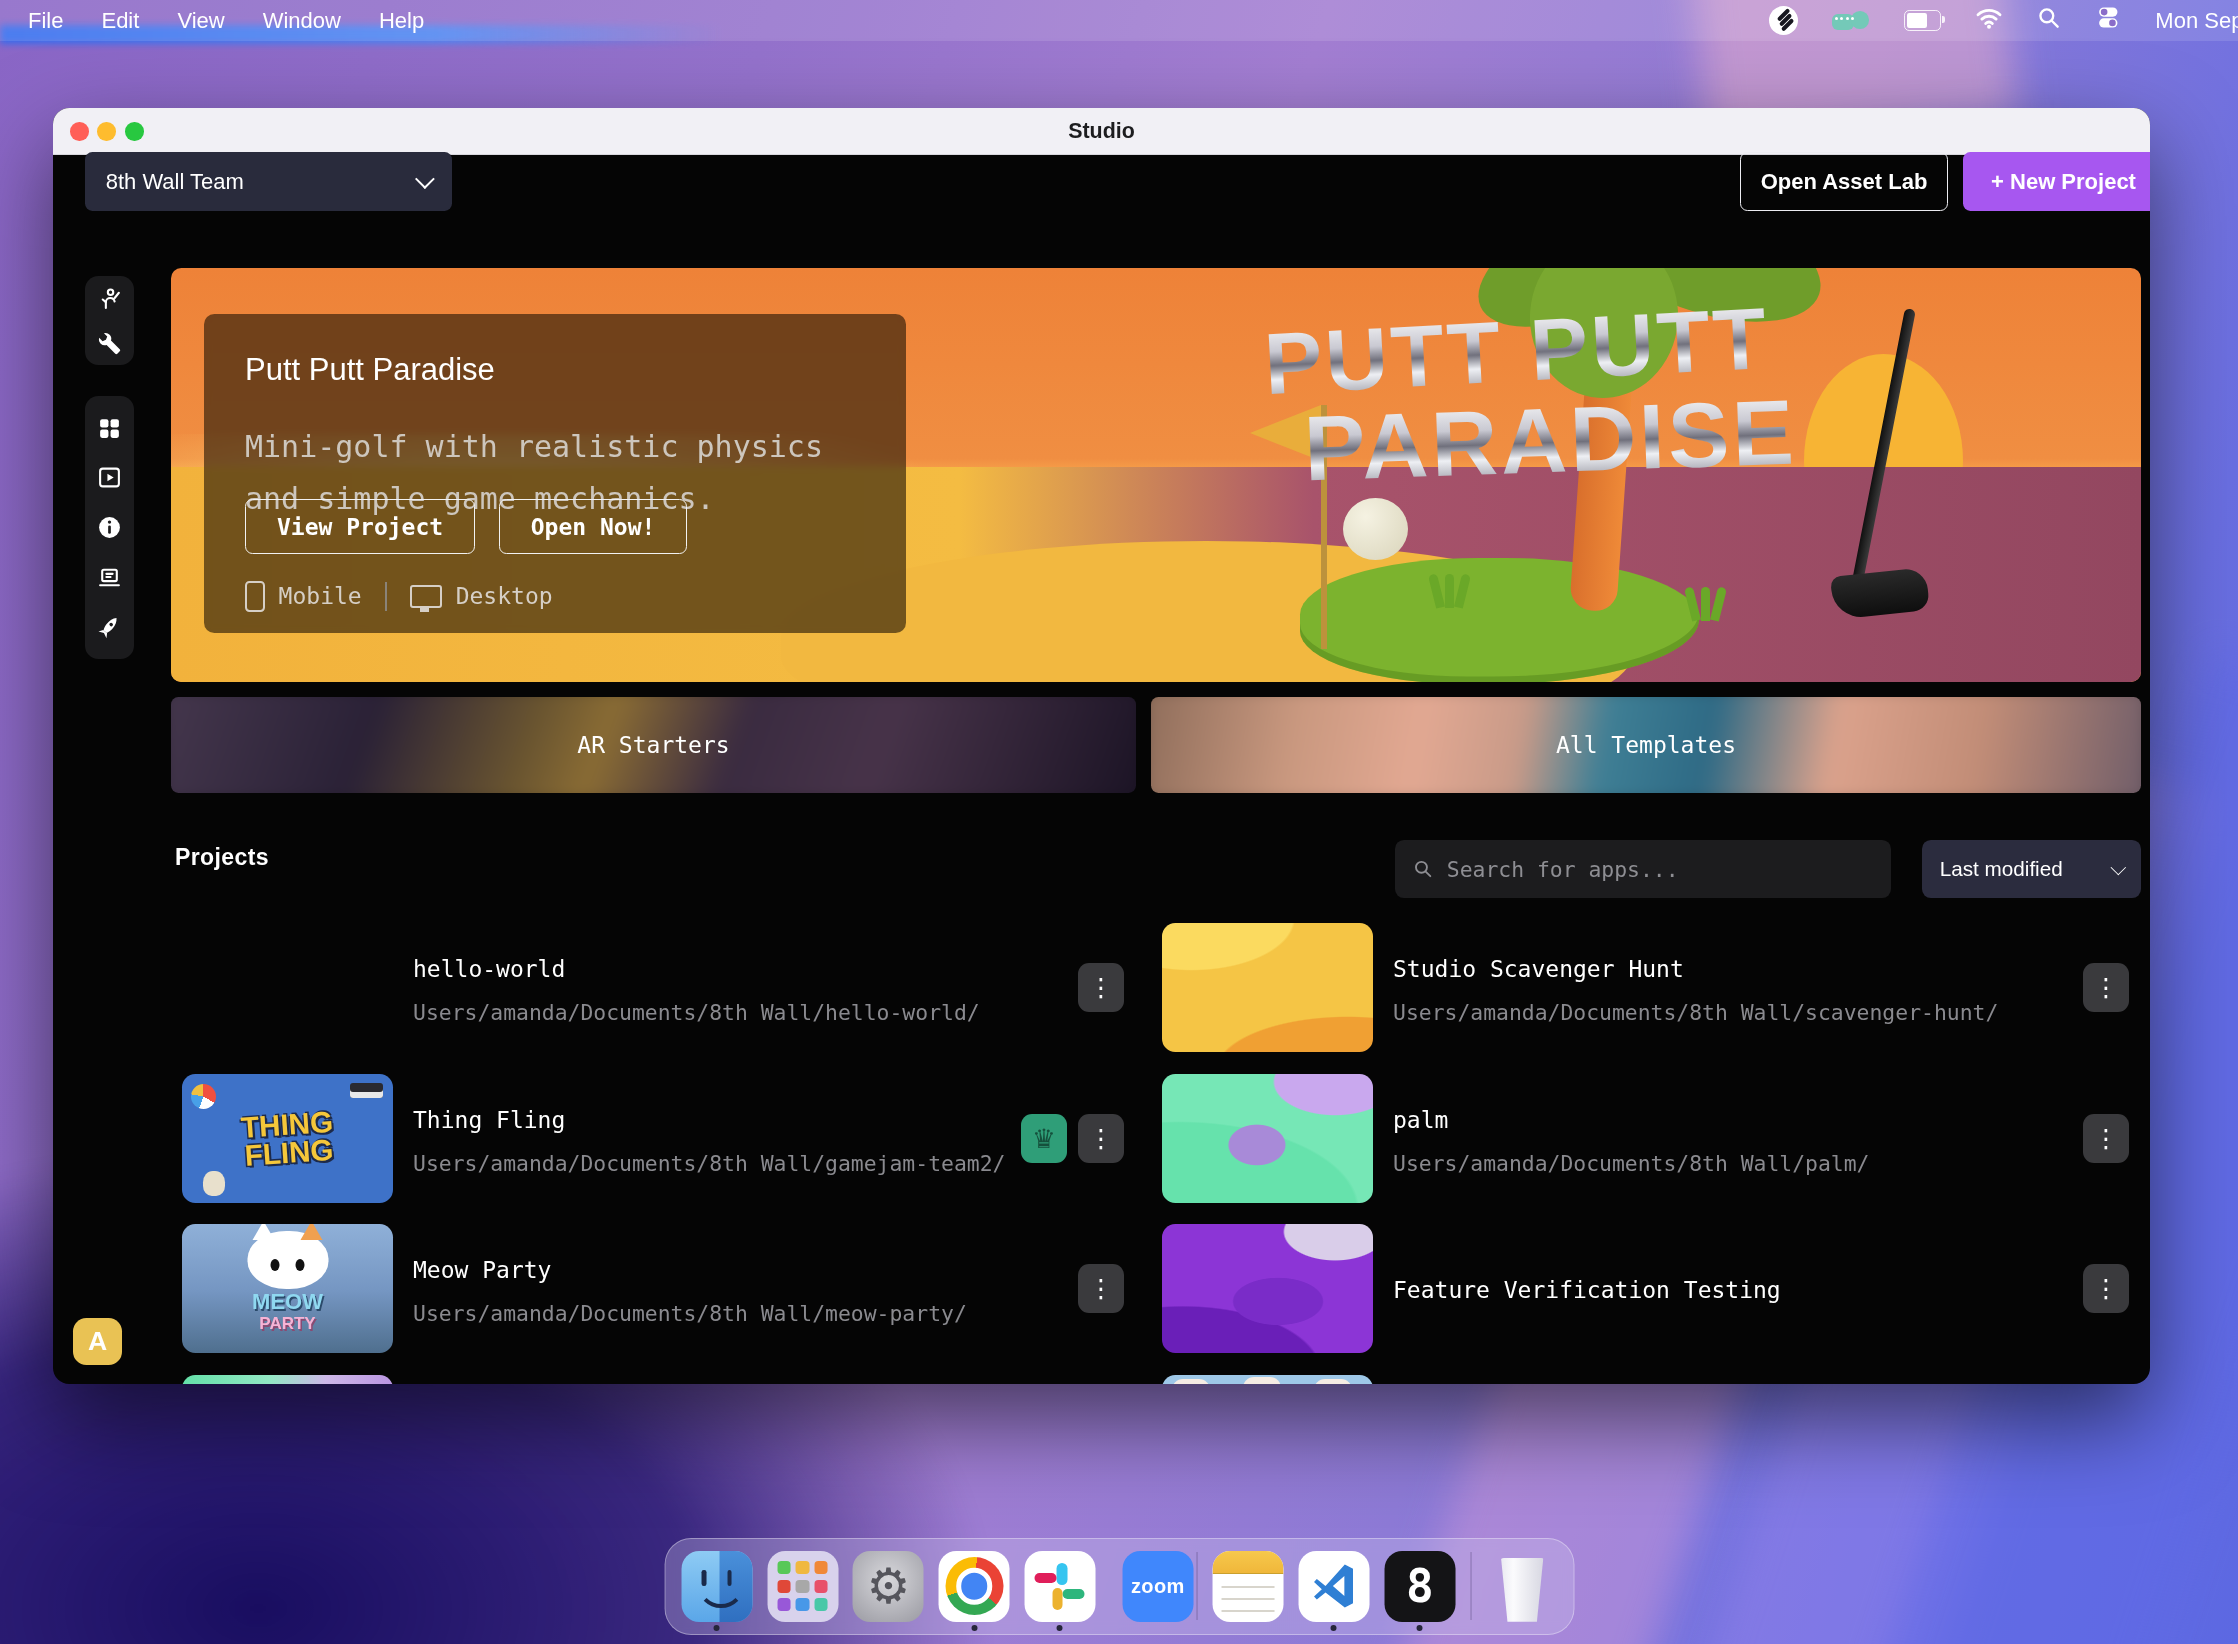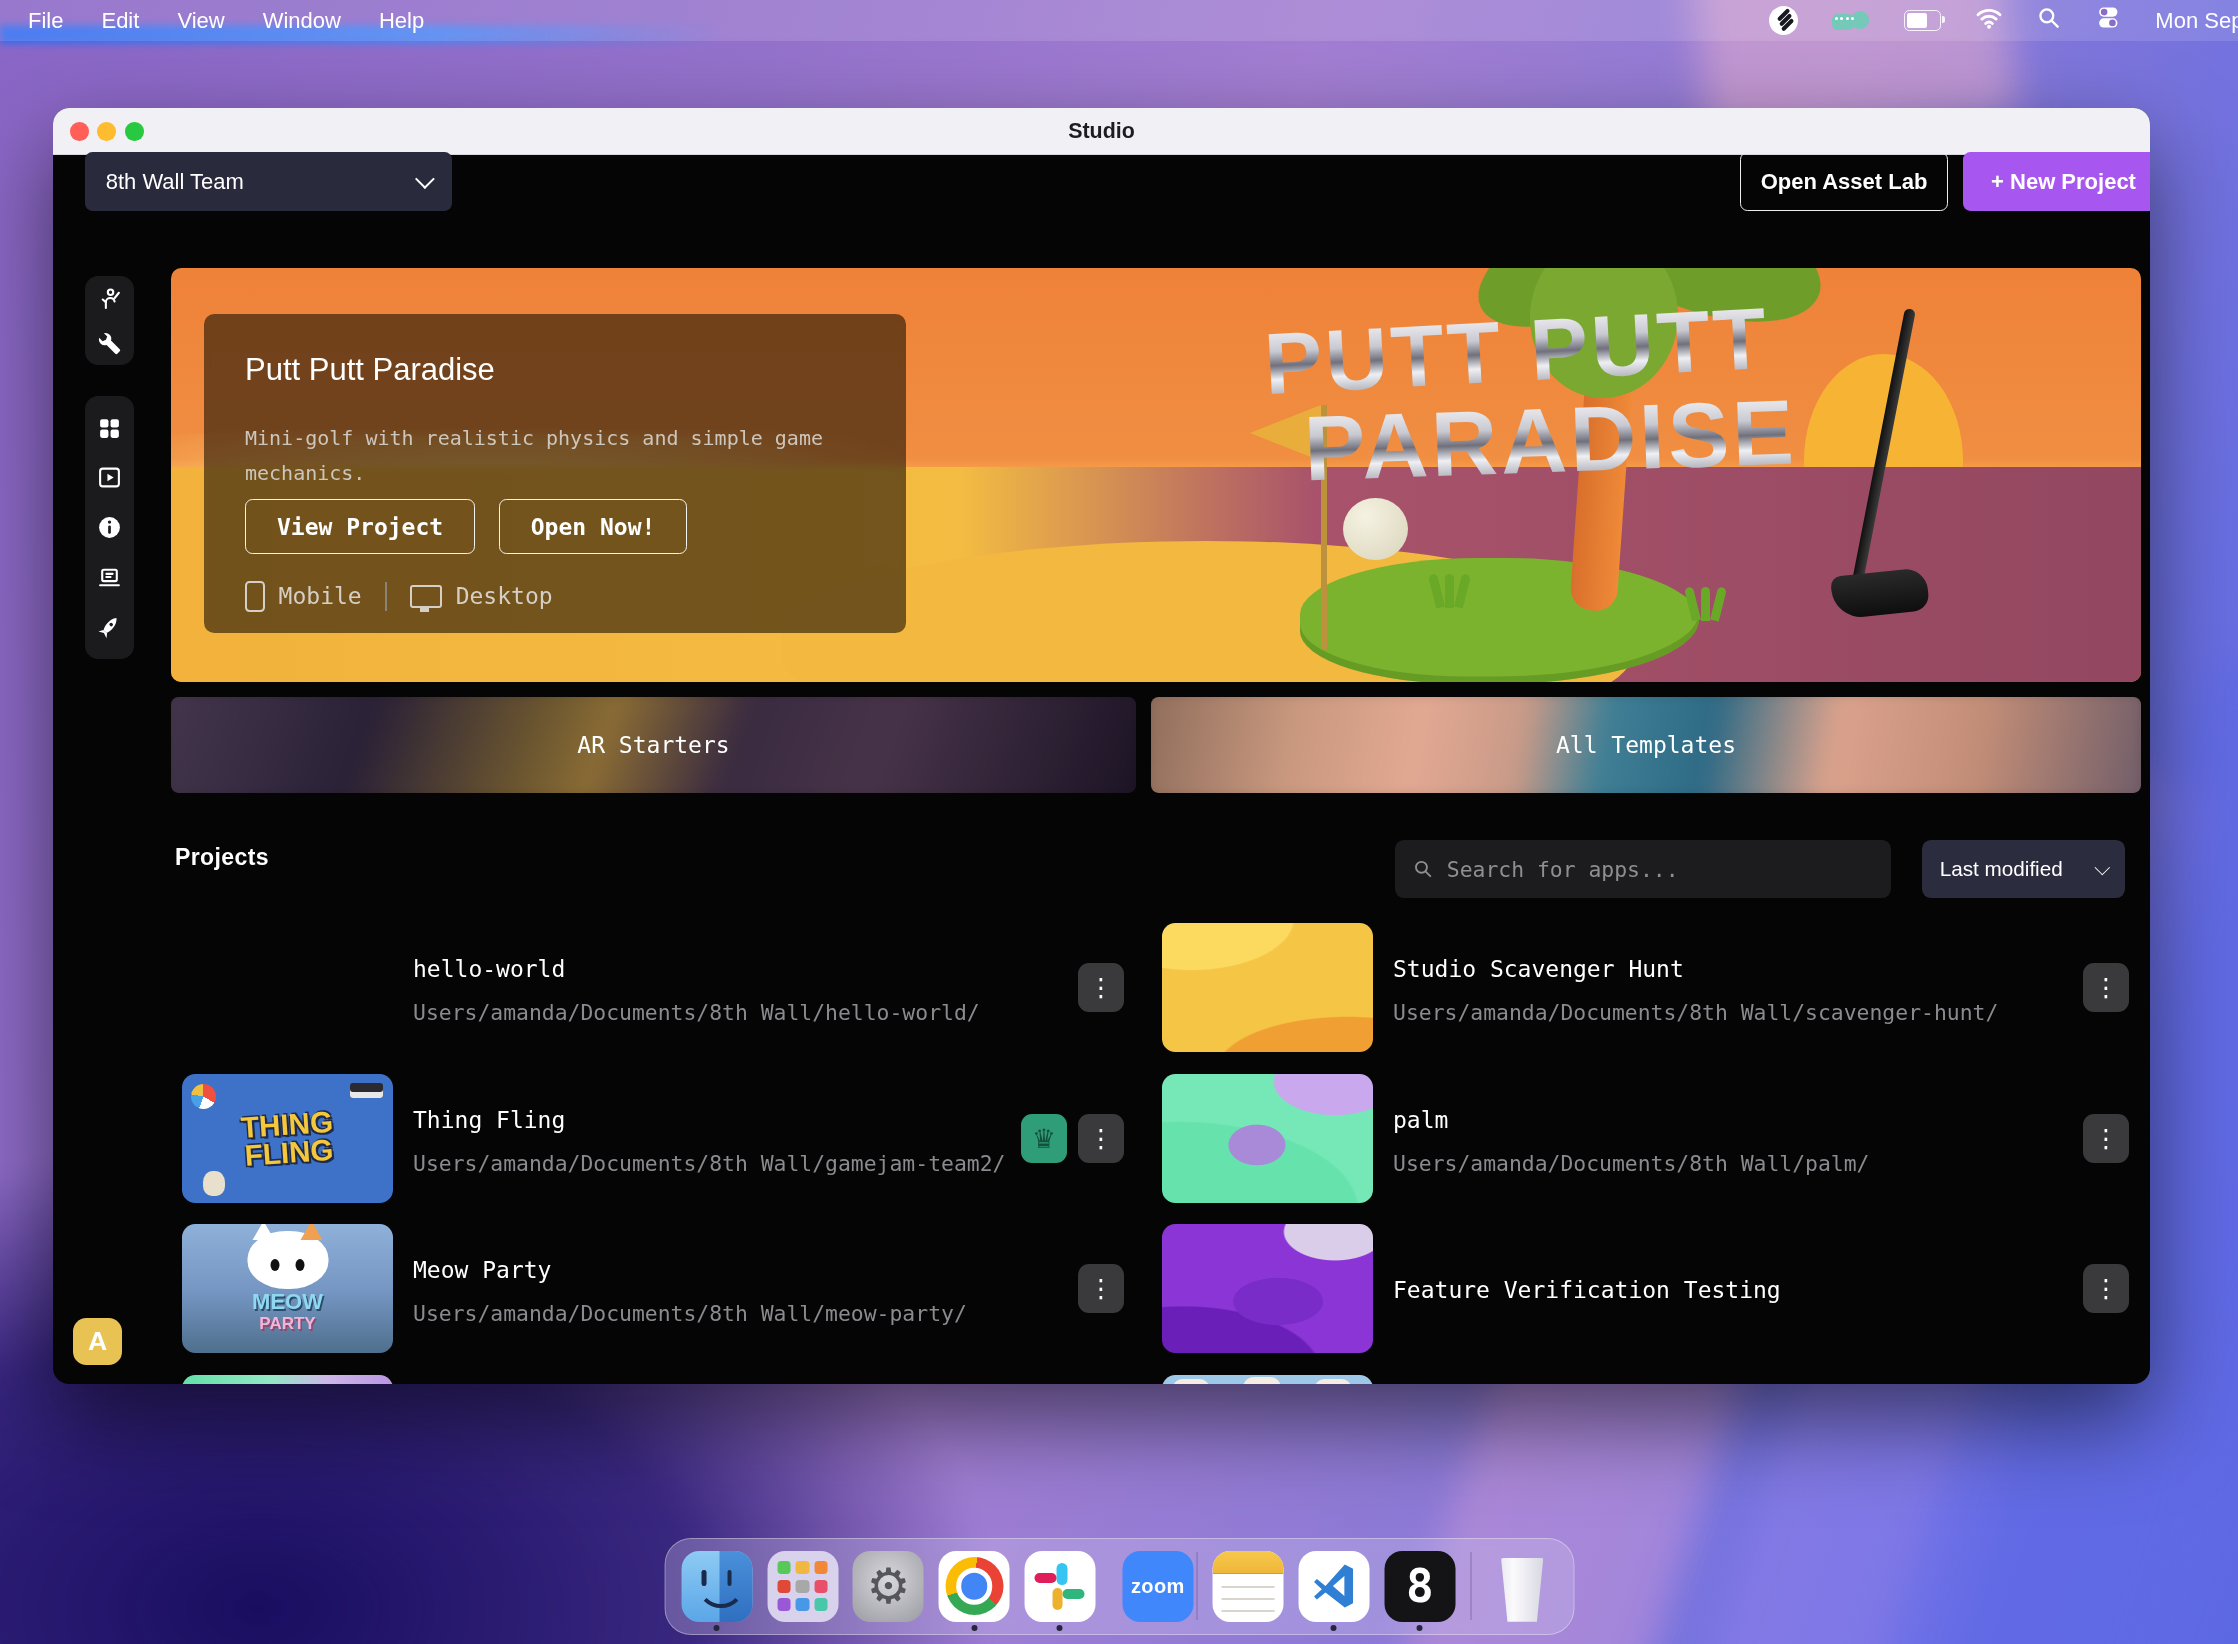--- a/index.html
+++ b/index.html
@@ -82,21 +82,21 @@
   .club-head{position:absolute;left:84.3%;top:73.5%;width:96px;height:43px;background:linear-gradient(180deg,#2a2a2a,#0e0e0e);border-radius:10.3px 22px 16.3px 29.6px;transform:rotate(-6deg);}
   .chrome-line{position:absolute;font-weight:800;letter-spacing:3px;
     background:linear-gradient(180deg,#fafafa 8%,#c9c9d2 38%,#70707c 52%,#eef0f4 66%,#8d8d98 92%);
     -webkit-background-clip:text;background-clip:text;color:transparent;
     text-shadow:none;transform:rotate(-3deg);}
   .cl1{left:55.5%;top:8%;font-size:87px;}
   .cl2{left:57.5%;top:29%;font-size:92px;transform:rotate(-2deg);}
   .hero-card{position:absolute;left:33px;top:46px;width:702px;height:319px;border-radius:10.3px;
     background:rgba(36,22,7,.62);backdrop-filter:blur(3.7px);color:#fff;padding:38px 41px;box-sizing:border-box;}
   .hc-title{font-size:31px;font-weight:500;}
-  .hc-desc{margin-top:32.5px;font-family:"DejaVu Sans Mono",monospace;font-size:20px;line-height:1.75;color:#cdc6bd;width:621px;}
+  .hc-desc{margin-top:32.5px;font-family:"DejaVu Sans Mono",monospace;font-size:30px;line-height:1.75;color:#cdc6bd;width:621px;}
   .hc-btns{position:absolute;left:41px;top:185px;display:flex;gap:23.6px;}
   .hc-btn{border:1.8px solid #f2f2f2;background:transparent;color:#fff;border-radius:7.4px;height:55px;padding:0 31px;
     font-family:"DejaVu Sans Mono",monospace;font-size:23px;font-weight:bold;display:flex;align-items:center;cursor:pointer;}
   .hc-plat{position:absolute;left:41px;top:267px;display:flex;align-items:center;gap:13.3px;
     font-family:"DejaVu Sans Mono",monospace;font-size:23px;color:#d6cfc6;}
   .plat-div{width:1.5px;height:29.6px;background:#8a8378;margin:0 10.3px;}
   .ph-icon{width:16.3px;height:26.6px;border:2.2px solid #d6cfc6;border-radius:4.4px;}
   .mon-icon{width:28px;height:19px;border:2.2px solid #d6cfc6;border-radius:3px;position:relative;}
   .mon-icon::after{content:"";position:absolute;left:7.4px;bottom:-6.6px;width:8.9px;height:4.4px;background:#d6cfc6;}
 
@@ -109,21 +109,21 @@
   .tmpl-right .bg{background:linear-gradient(100deg,#8a6a58 0%,#c9987f 16%,#e2a892 28%,#c89a88 38%,#3f7f95 46%,#2e6a85 56%,#dba28c 68%,#c28d77 82%,#6a5a68 100%);}
   .tmpl span{position:relative;font-family:"DejaVu Sans Mono",monospace;font-size:23px;color:#fff;}
 
   
   .proj-head{position:absolute;left:122px;top:736px;color:#fff;font-size:23px;font-weight:bold;letter-spacing:0.4px;}
   .searchbar{position:absolute;left:1342px;top:732px;width:496px;height:58px;background:#1c1c1e;border-radius:8.9px;
     display:flex;align-items:center;padding:0 17.7px;box-sizing:border-box;gap:11.8px;}
   .searchbar input{background:transparent;border:none;outline:none;color:#e8e8e8;width:100%;
     font-family:"DejaVu Sans Mono",monospace;font-size:21.4px;}
   .searchbar input::placeholder{color:#8e8e93;}
-  .sortsel{position:absolute;left:1869px;top:732px;width:203px;height:58px;background:#2b2c3e;border-radius:8.9px;
+  .sortsel{position:absolute;left:1869px;top:732px;width:219px;height:58px;background:#2b2c3e;border-radius:8.9px;
     display:flex;align-items:center;color:#fff;font-size:20.7px;padding:0 17.7px;box-sizing:border-box;cursor:pointer;justify-content:flex-end;}
   .sortsel .chev{width:9.6px;height:9.6px;border-width:1.8px;margin-top:-4.4px;}
 
   .prow{position:absolute;height:129px;cursor:pointer;}
   .thumb{position:absolute;left:11px;top:0;width:211px;height:129px;border-radius:13.3px;overflow:hidden;}
   .pname{position:absolute;left:242px;top:32.5px;color:#fff;font-family:"DejaVu Sans Mono",monospace;font-size:23px;}
   .pname.centered{top:53px;}
   .ppath{position:absolute;left:242px;top:77px;color:#8a8a8f;font-family:"DejaVu Sans Mono",monospace;font-size:21.4px;}
   .kebab{position:absolute;top:40px;width:46px;height:49px;background:#3a3a3d;border-radius:11px;
     display:flex;align-items:center;justify-content:center;color:#fff;cursor:pointer;}

